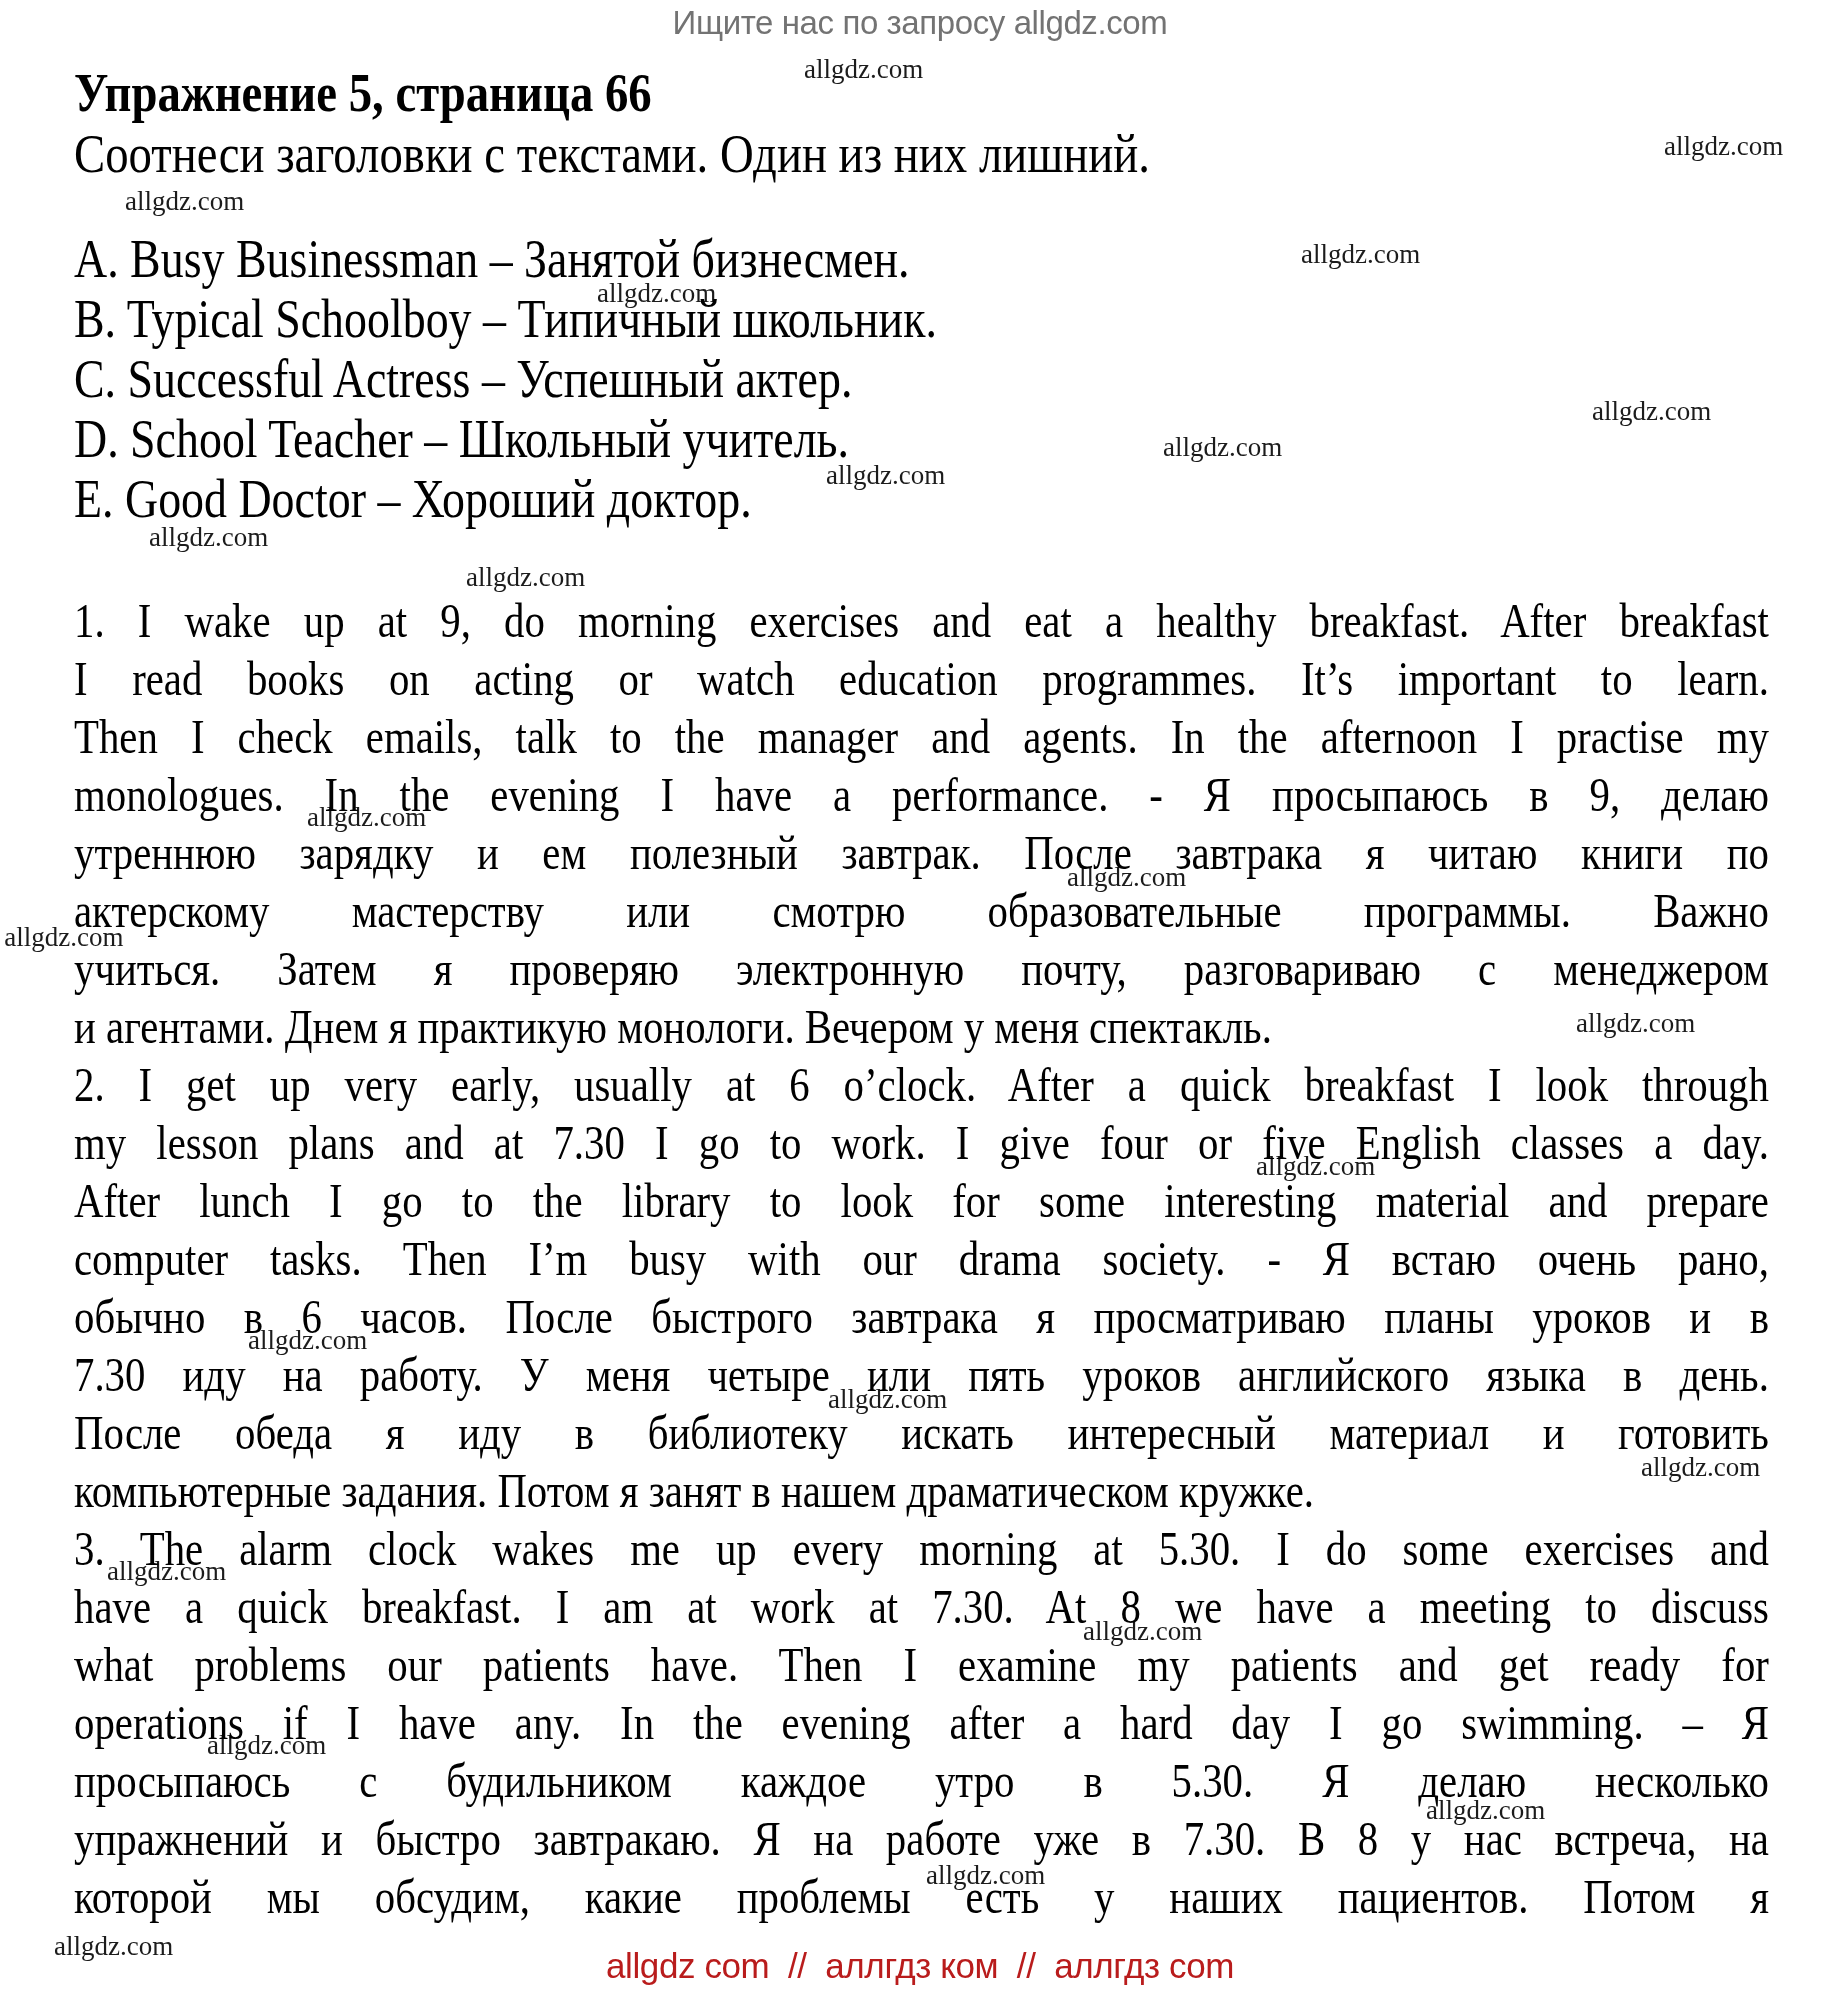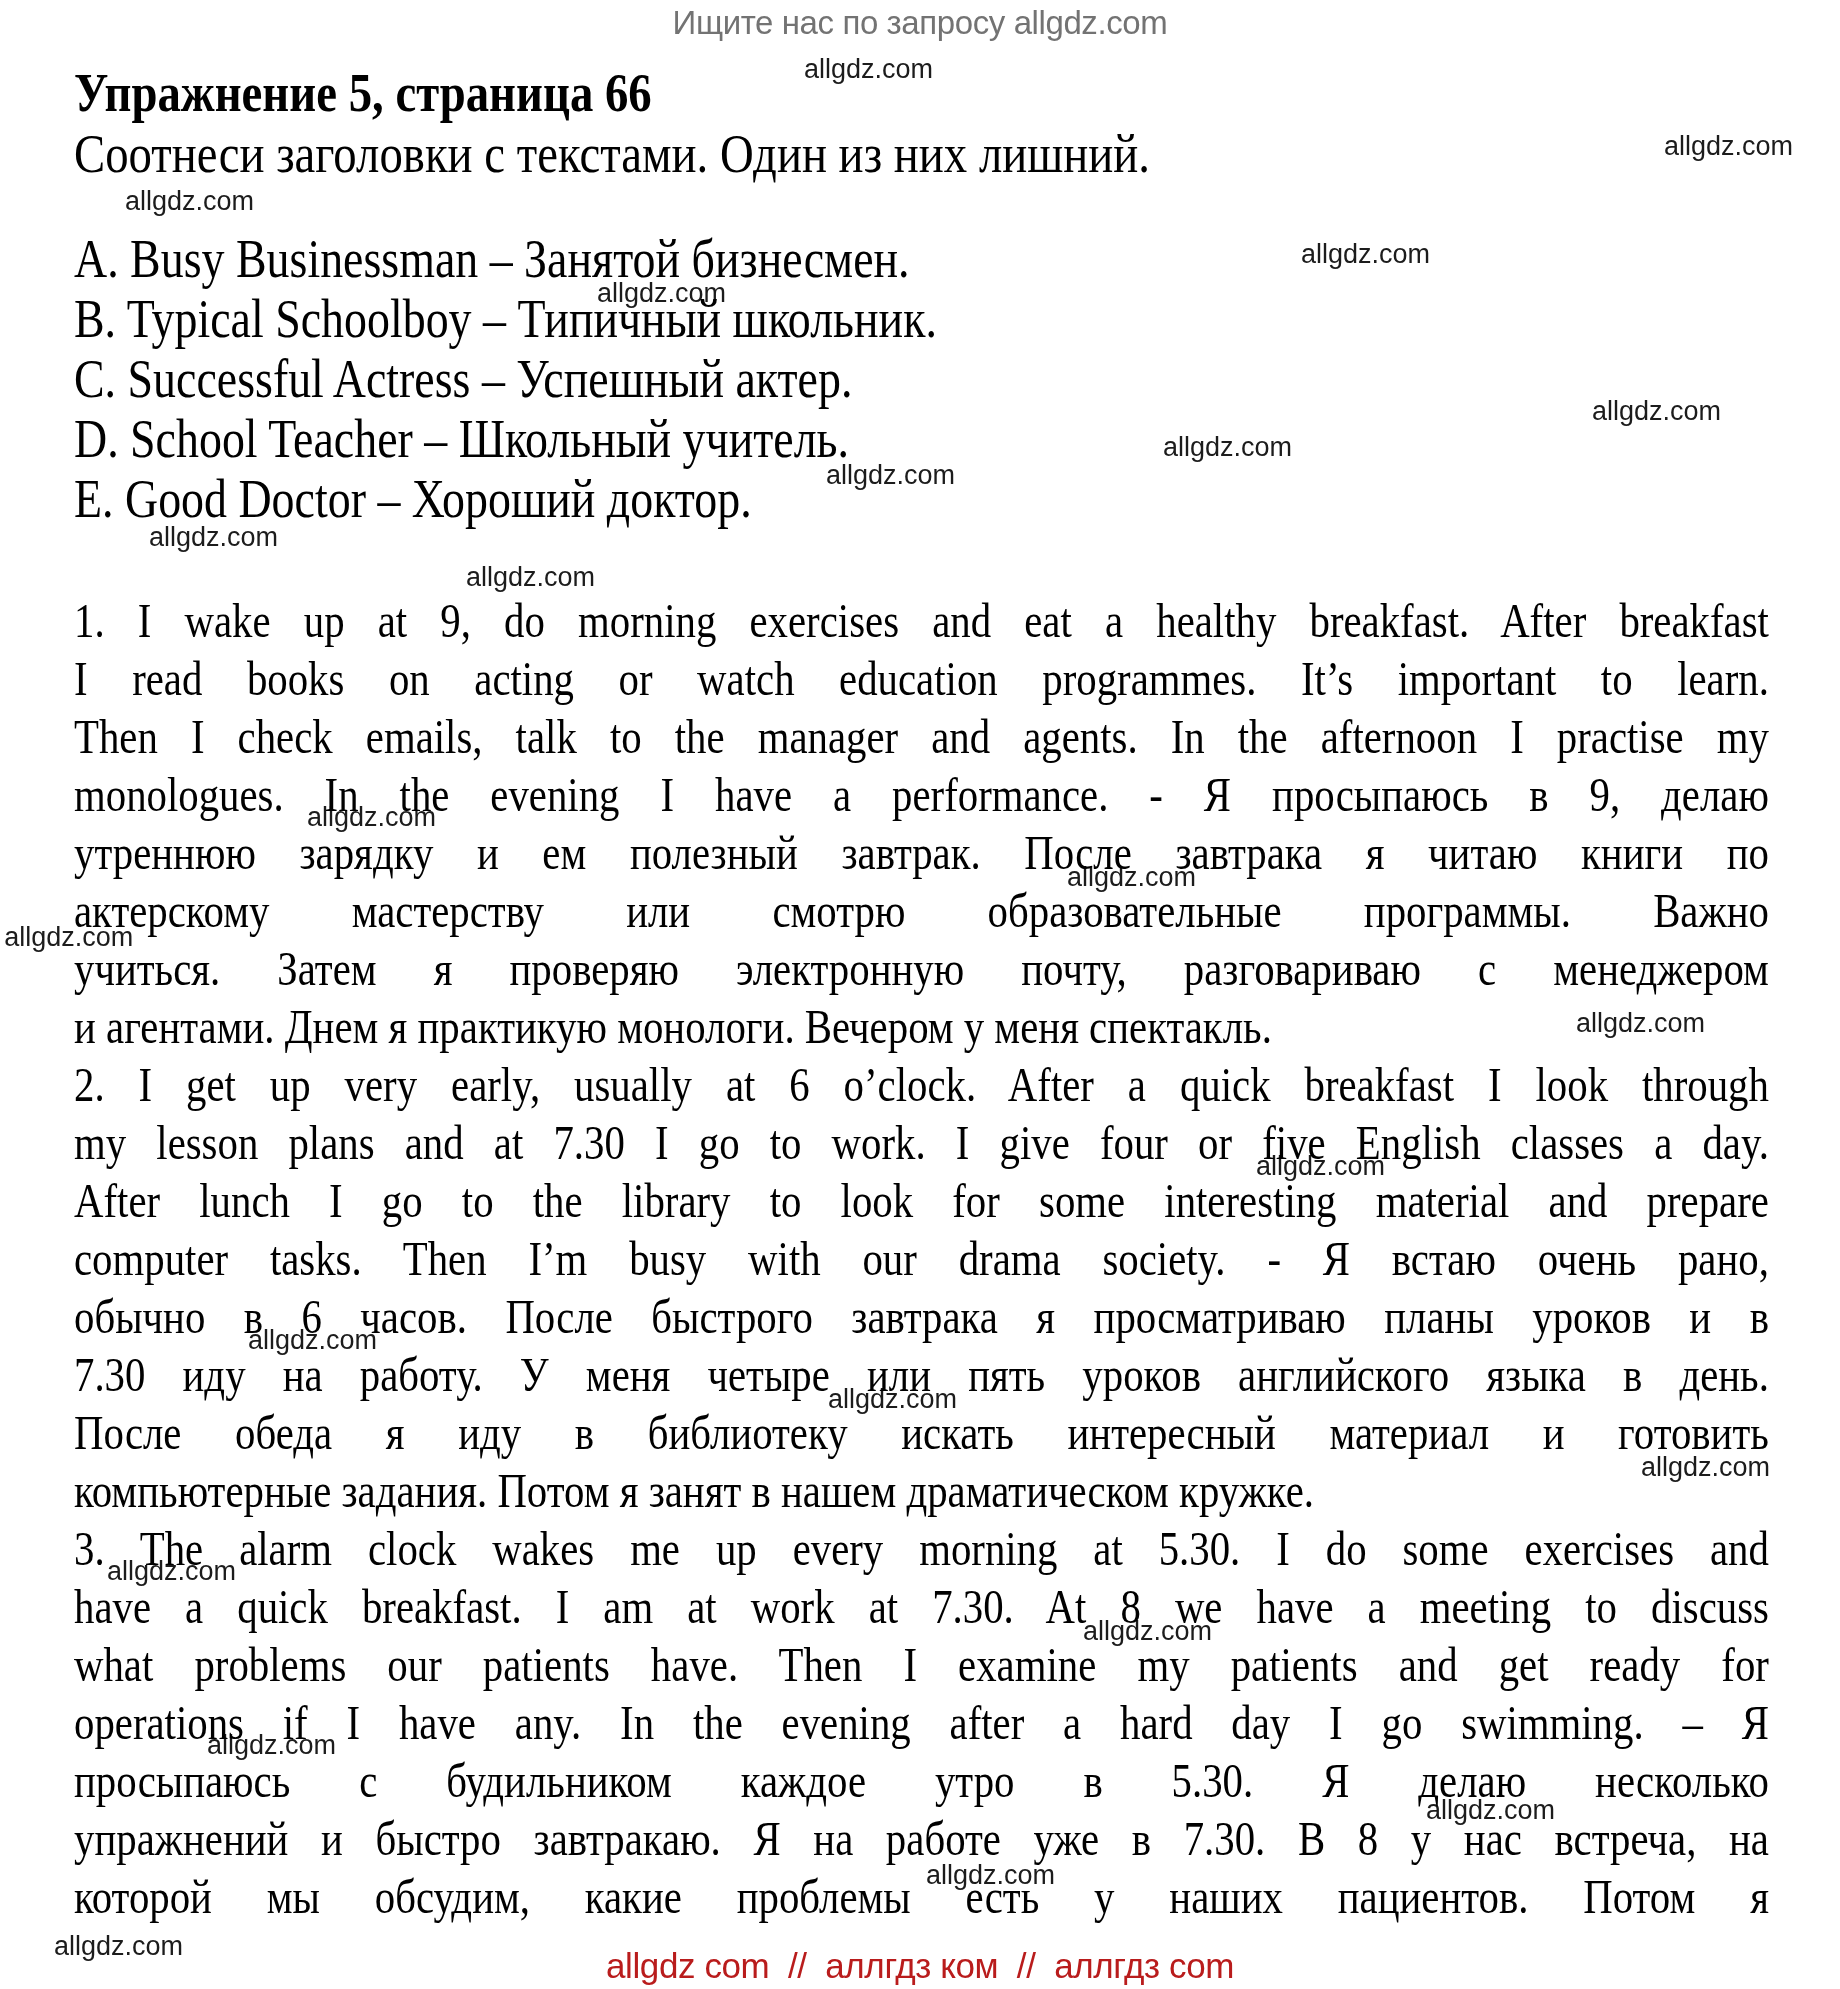--- a/index.html
+++ b/index.html
@@ -50,21 +50,21 @@
   .line {
     font-size: 48px;
     line-height: 58px;
     text-align: justify;
     text-align-last: justify;
     text-justify: inter-word;
   }
   .line.last { text-align-last: left; }
   .wm {
     position: absolute;
-    font-family: Liberation Sans, sans-serif;
+    font-family: Liberation Serif, serif;
     font-size: 27px;
     line-height: 1.15;
     color: #1c1c1c;
     white-space: nowrap;
   }
   .footer-note {
     position: absolute;
     top: 1947px; left: 0;
     width: 100%;
     text-align: center;

